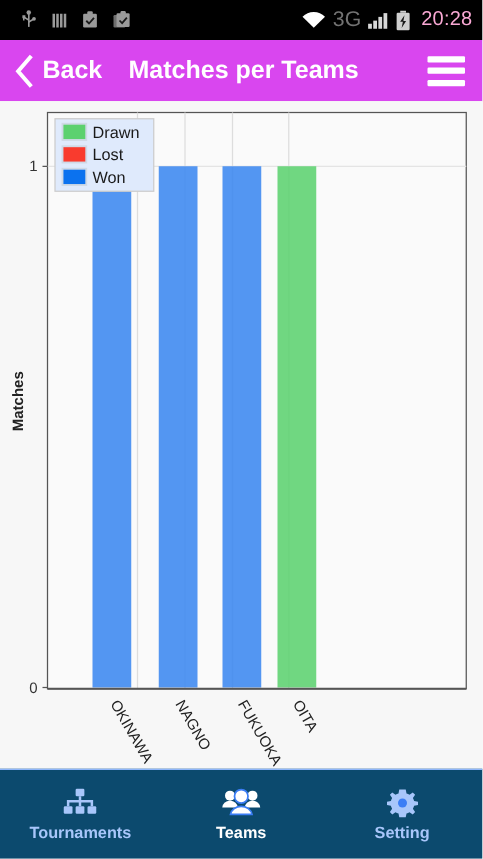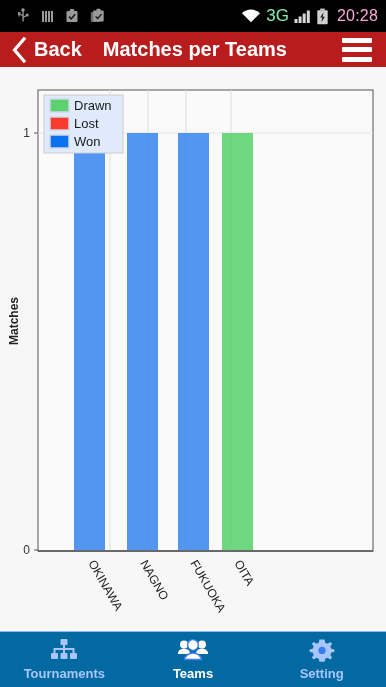--- a/index.html
+++ b/index.html
@@ -20,29 +20,29 @@
     padding: 0 8px;
   }
   .sb-left { display: flex; align-items: center; gap: 11px; margin-left: 8px; }
   .sb-right { margin-left: auto; display: flex; align-items: center; gap: 5px; }
   .sb-icon { display: block; }
   .sb-time {
     color: #f9a8d4; font-size: 16px; letter-spacing: .2px;
     font-family: "Liberation Sans", sans-serif; margin-left: 3px;
   }
   .sb-3g {
-    color: #86efac; font-size: 17px; font-weight: 400;
+    color: #737373; font-size: 17px; font-weight: 400;
     font-family: "Liberation Sans", sans-serif;
   }
 
   
   .appbar {
     position: absolute; top: 32px; left: 0;
-    width: 386px; height: 35px;
-    background: #b91c1c;
+    width: 386px; height: 49px;
+    background: #d946ef;
     display: flex; align-items: center;
   }
   .back-btn {
     display: flex; align-items: center; gap: 7px;
     margin-left: 11px; cursor: pointer;
   }
   .back-chevron { display: block; }
   .back-label {
     color: #ffffff; font-size: 20px; font-weight: bold;
     font-family: "Liberation Sans", sans-serif;
@@ -81,22 +81,22 @@
     font-size: 12px; fill: #222222;
   }
   .legend-text {
     font-family: "Liberation Sans", sans-serif;
     font-size: 13px; fill: #1a1a1a;
   }
 
   
   .bottomnav {
     position: absolute; bottom: 0; left: 0;
-    width: 386px; height: 56px;
-    background: #0369a1;
+    width: 386px; height: 72px;
+    background: #0c4a6e;
     display: flex; align-items: center;
     border-top: 1px solid #8fb7fb;
   }
   .nav-item {
     flex: 1; height: 100%;
     display: flex; flex-direction: column;
     align-items: center; justify-content: center;
     gap: 2px; cursor: pointer;
   }
   .nav-label {

